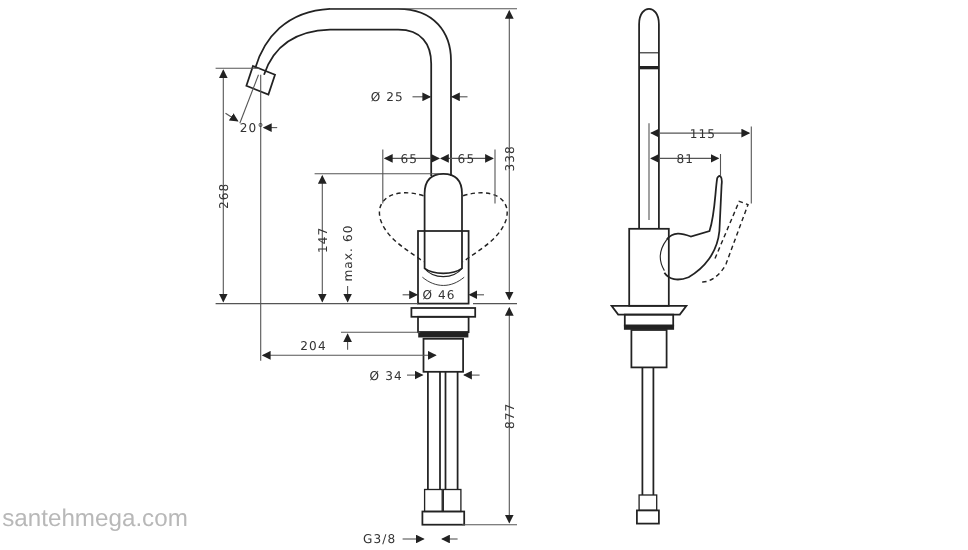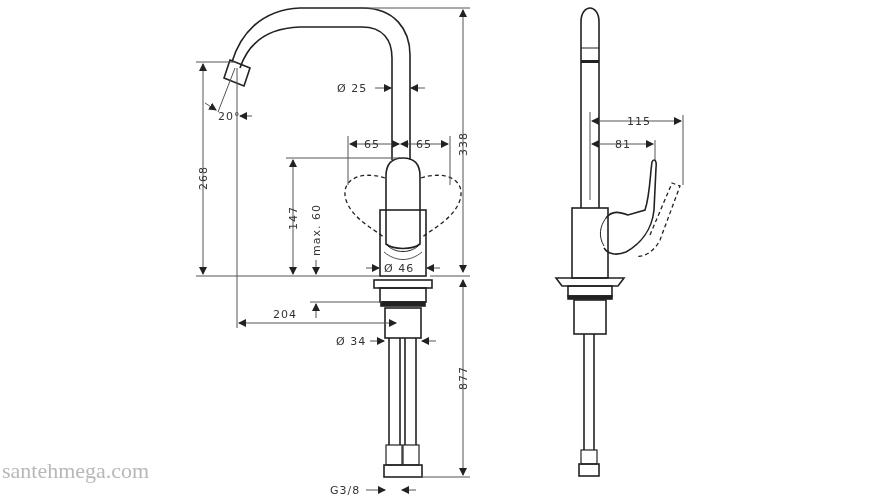--- a/index.html
+++ b/index.html
@@ -1,19 +1,19 @@
 <!DOCTYPE html>
 <html><head>
   <meta charset="utf-8">
   <style>
     html, body { margin: 0; padding: 0; background: #ffffff; }
     body { width: 880px; height: 500px; position: relative; overflow: hidden; font-family: "DejaVu Sans", sans-serif; }
     svg { position: absolute; left: 0; top: 0; }
     .dim { font-family: "DejaVu Sans", sans-serif; font-size: 11px; fill: #333; letter-spacing: 1px; }
-    .wm { position: absolute; left: 2px; top: 458px; font-family: Liberation Serif, serif; font-size: 22px; color: #b8b8b8; }
+    .wm { position: absolute; left: 2px; top: 458px; font-family: Liberation Sans, sans-serif; font-size: 22px; color: #b8b8b8; }
   </style>
 </head>
 <body>
 
 <svg width="880" height="500" viewBox="0 0 880 500">
   <defs>
     <marker id="ar" markerWidth="8" markerHeight="8" refX="7" refY="4" orient="auto">
       <path d="M0,0 L8,4 L0,8 z" fill="#222"></path>
     </marker>
     <marker id="al" markerWidth="8" markerHeight="8" refX="1" refY="4" orient="auto">

